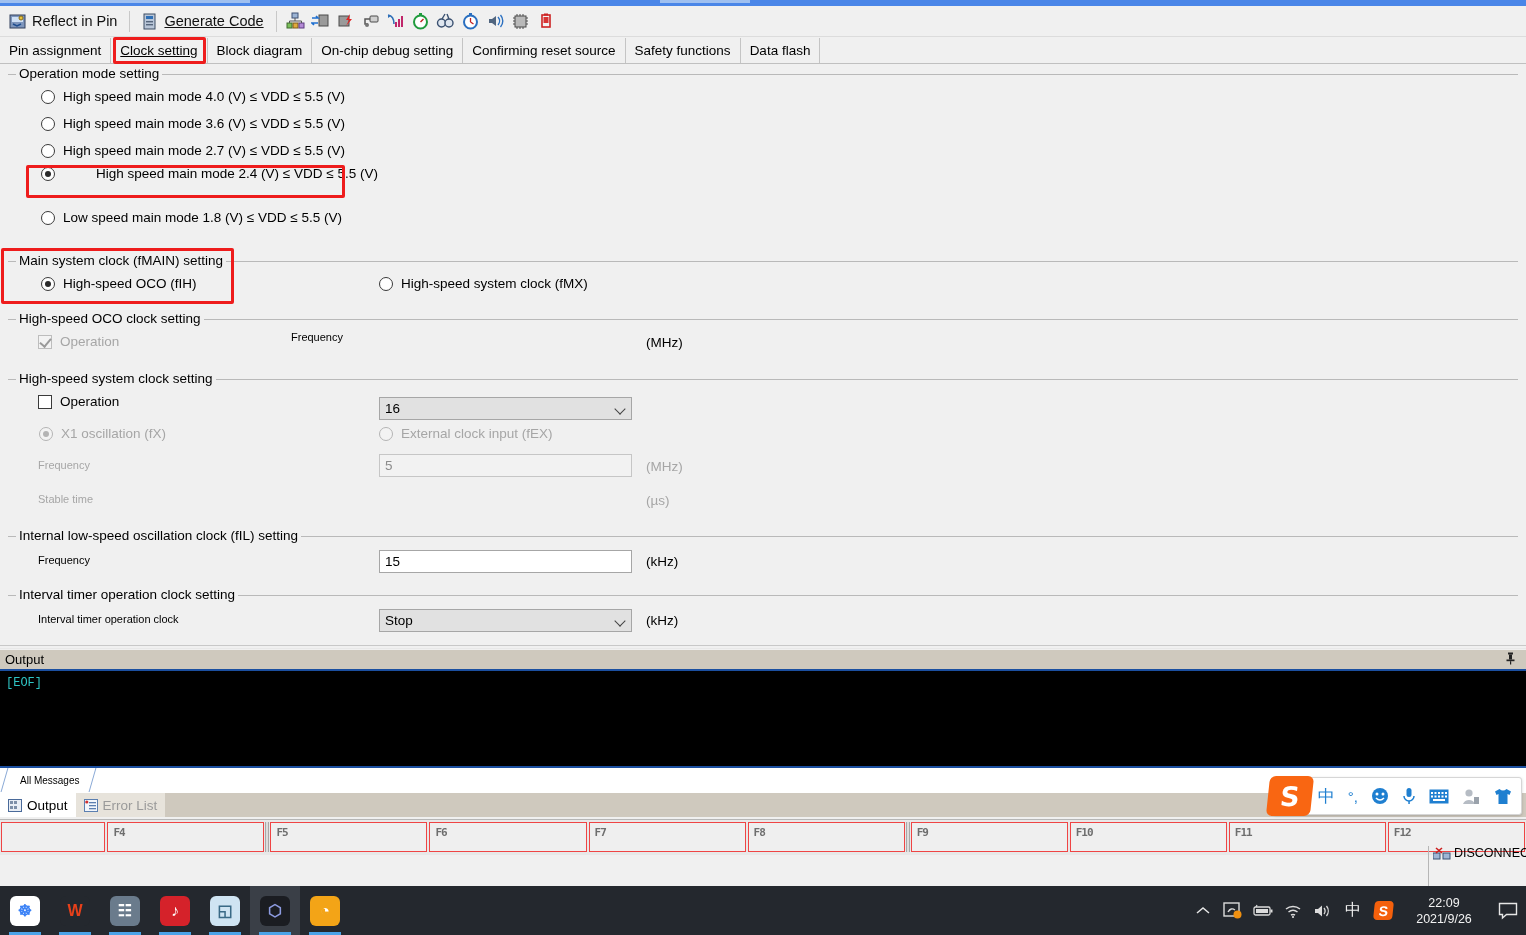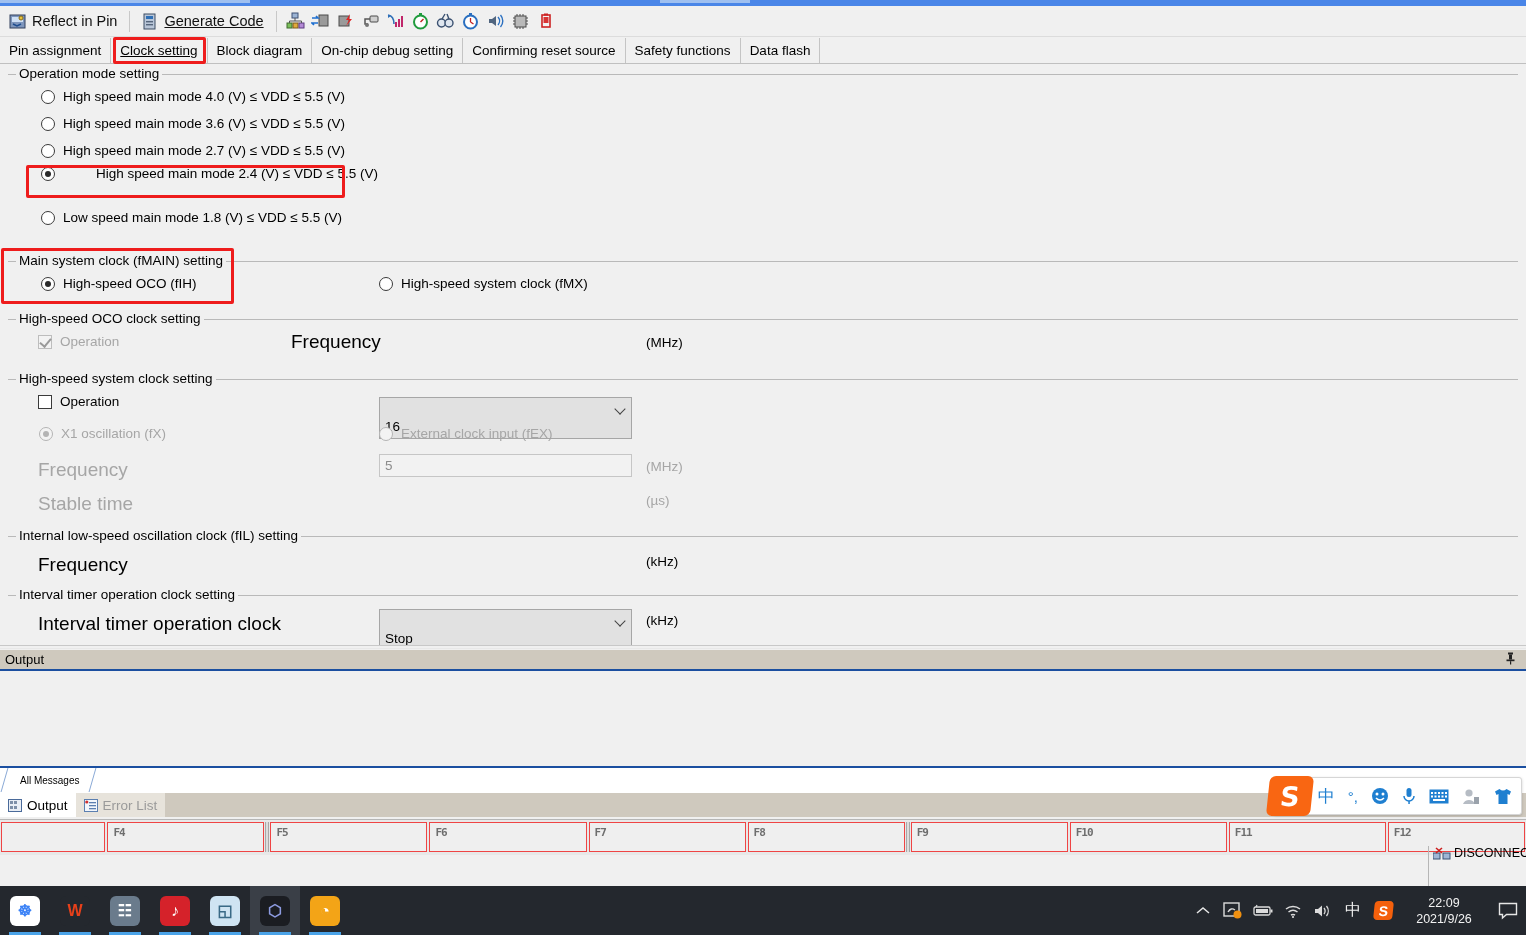--- a/index.html
+++ b/index.html
@@ -59,30 +59,30 @@
   .radio-lab { margin-left:8px; font-size:13.5px; color:#000; white-space:nowrap; }
   .radio-lab.dis { color:#a6a6a6; }
 
   .check { width:14px; height:14px; border:1.3px solid #3a3a3a; background:#fff; flex:none; position:relative; }
   .check.dis { border-color:#bdbdbd; background:#f3f3f3; }
   .check.on::after { content:""; position:absolute; left:3px; top:0px; width:5px; height:9px;
                      border:solid #9a9a9a; border-width:0 2px 2px 0; transform:rotate(40deg); }
   .check-lab { margin-left:8px; font-size:13.5px; }
   .check-lab.dis { color:#a6a6a6; }
 
-  .fld-label { font-size:19px; color:#000; }
+  .fld-label { font-size:11px; color:#000; }
   .fld-label.dis { color:#a6a6a6; }
   .unit { font-size:13.5px; color:#000;text-align:center; }
   .unit.dis { color:#a6a6a6; }
 
   .textbox { width:253px; height:23px; border:1px solid #a6a6a6; background:#fff; font-size:13.5px;
              padding:2px 5px; line-height:18px; color:#000; font-family:"Liberation Sans", sans-serif; }
   .textbox.dis { background:#f2f2f2; color:#8c8c8c; border-color:#c6c6c6; }
   .combo { width:253px; height:23px; border:1px solid #a6a6a6; background:#e1e1e1; position:relative;
-           font-size:13.5px; padding:20px 5px; line-height:18px; color:#000; }
+           font-size:13.5px; padding:2px 5px; line-height:18px; color:#000; }
   .combo.dis { background:#cfcfcf; color:#8c8c8c; border-color:#b8b8b8; }
   .combo .chev { position:absolute; right:7px; top:7px; width:8px; height:8px;
                  border-right:1.4px solid #444; border-bottom:1.4px solid #444; transform:rotate(45deg); }
   .combo.dis .chev { border-color:#9a9a9a; }
 
   .hl-box { position:absolute; border:3px solid #ee1c1c; border-radius:2px; pointer-events:none; z-index:5; }
 
   
   .out-sep { position:absolute; left:0; top:645px; width:1526px; height:4px; background:#f0f0f0;
              border-top:1px solid #c8c8c8; border-bottom:1px solid #e8e8e8; }
@@ -392,20 +392,21 @@
     </div>
 
     <div class="group" style="top:462px; height:52px;">
       <div class="grp-line"></div>
       <div class="grp-dash"></div>
       <div class="grp-title">Internal low-speed oscillation clock (fIL) setting</div>
 
       <div class="row" style="left:30px; top:28px;">
         <span class="fld-label">Frequency</span>
       </div>
+      <div class="textbox" style="position:absolute; left:371px; top:24px;">15</div>
       <div class="row" style="left:638px; top:28px;">
         <span class="unit">(kHz)</span>
       </div>
     </div>
 
     <div class="group" style="top:521px; height:52px;">
       <div class="grp-line"></div>
       <div class="grp-dash"></div>
       <div class="grp-title">Interval timer operation clock setting</div>
 
@@ -428,20 +429,23 @@
     <span class="out-pin">
       <svg width="11" height="13" viewBox="0 0 11 13">
         <rect x="3" y="0.5" width="5" height="2" fill="#222"></rect>
         <rect x="4" y="2.5" width="3" height="5" fill="#222"></rect>
         <rect x="1.5" y="7.5" width="8" height="1.7" fill="#222"></rect>
         <rect x="5" y="9.2" width="1.2" height="3.3" fill="#222"></rect>
       </svg>
     </span>
   </div>
   <div class="out-topline"></div>
+  <div class="out-body">
+    <span>[EOF]</span>
+  </div>
 
   <div class="msg-strip"></div>
   <div class="msg-tab">
     <span class="slashL"></span>
     <span>All Messages</span>
     <span class="slashR"></span>
   </div>
 
   <div class="dock-tabs">
     <div class="dock-tab active">

